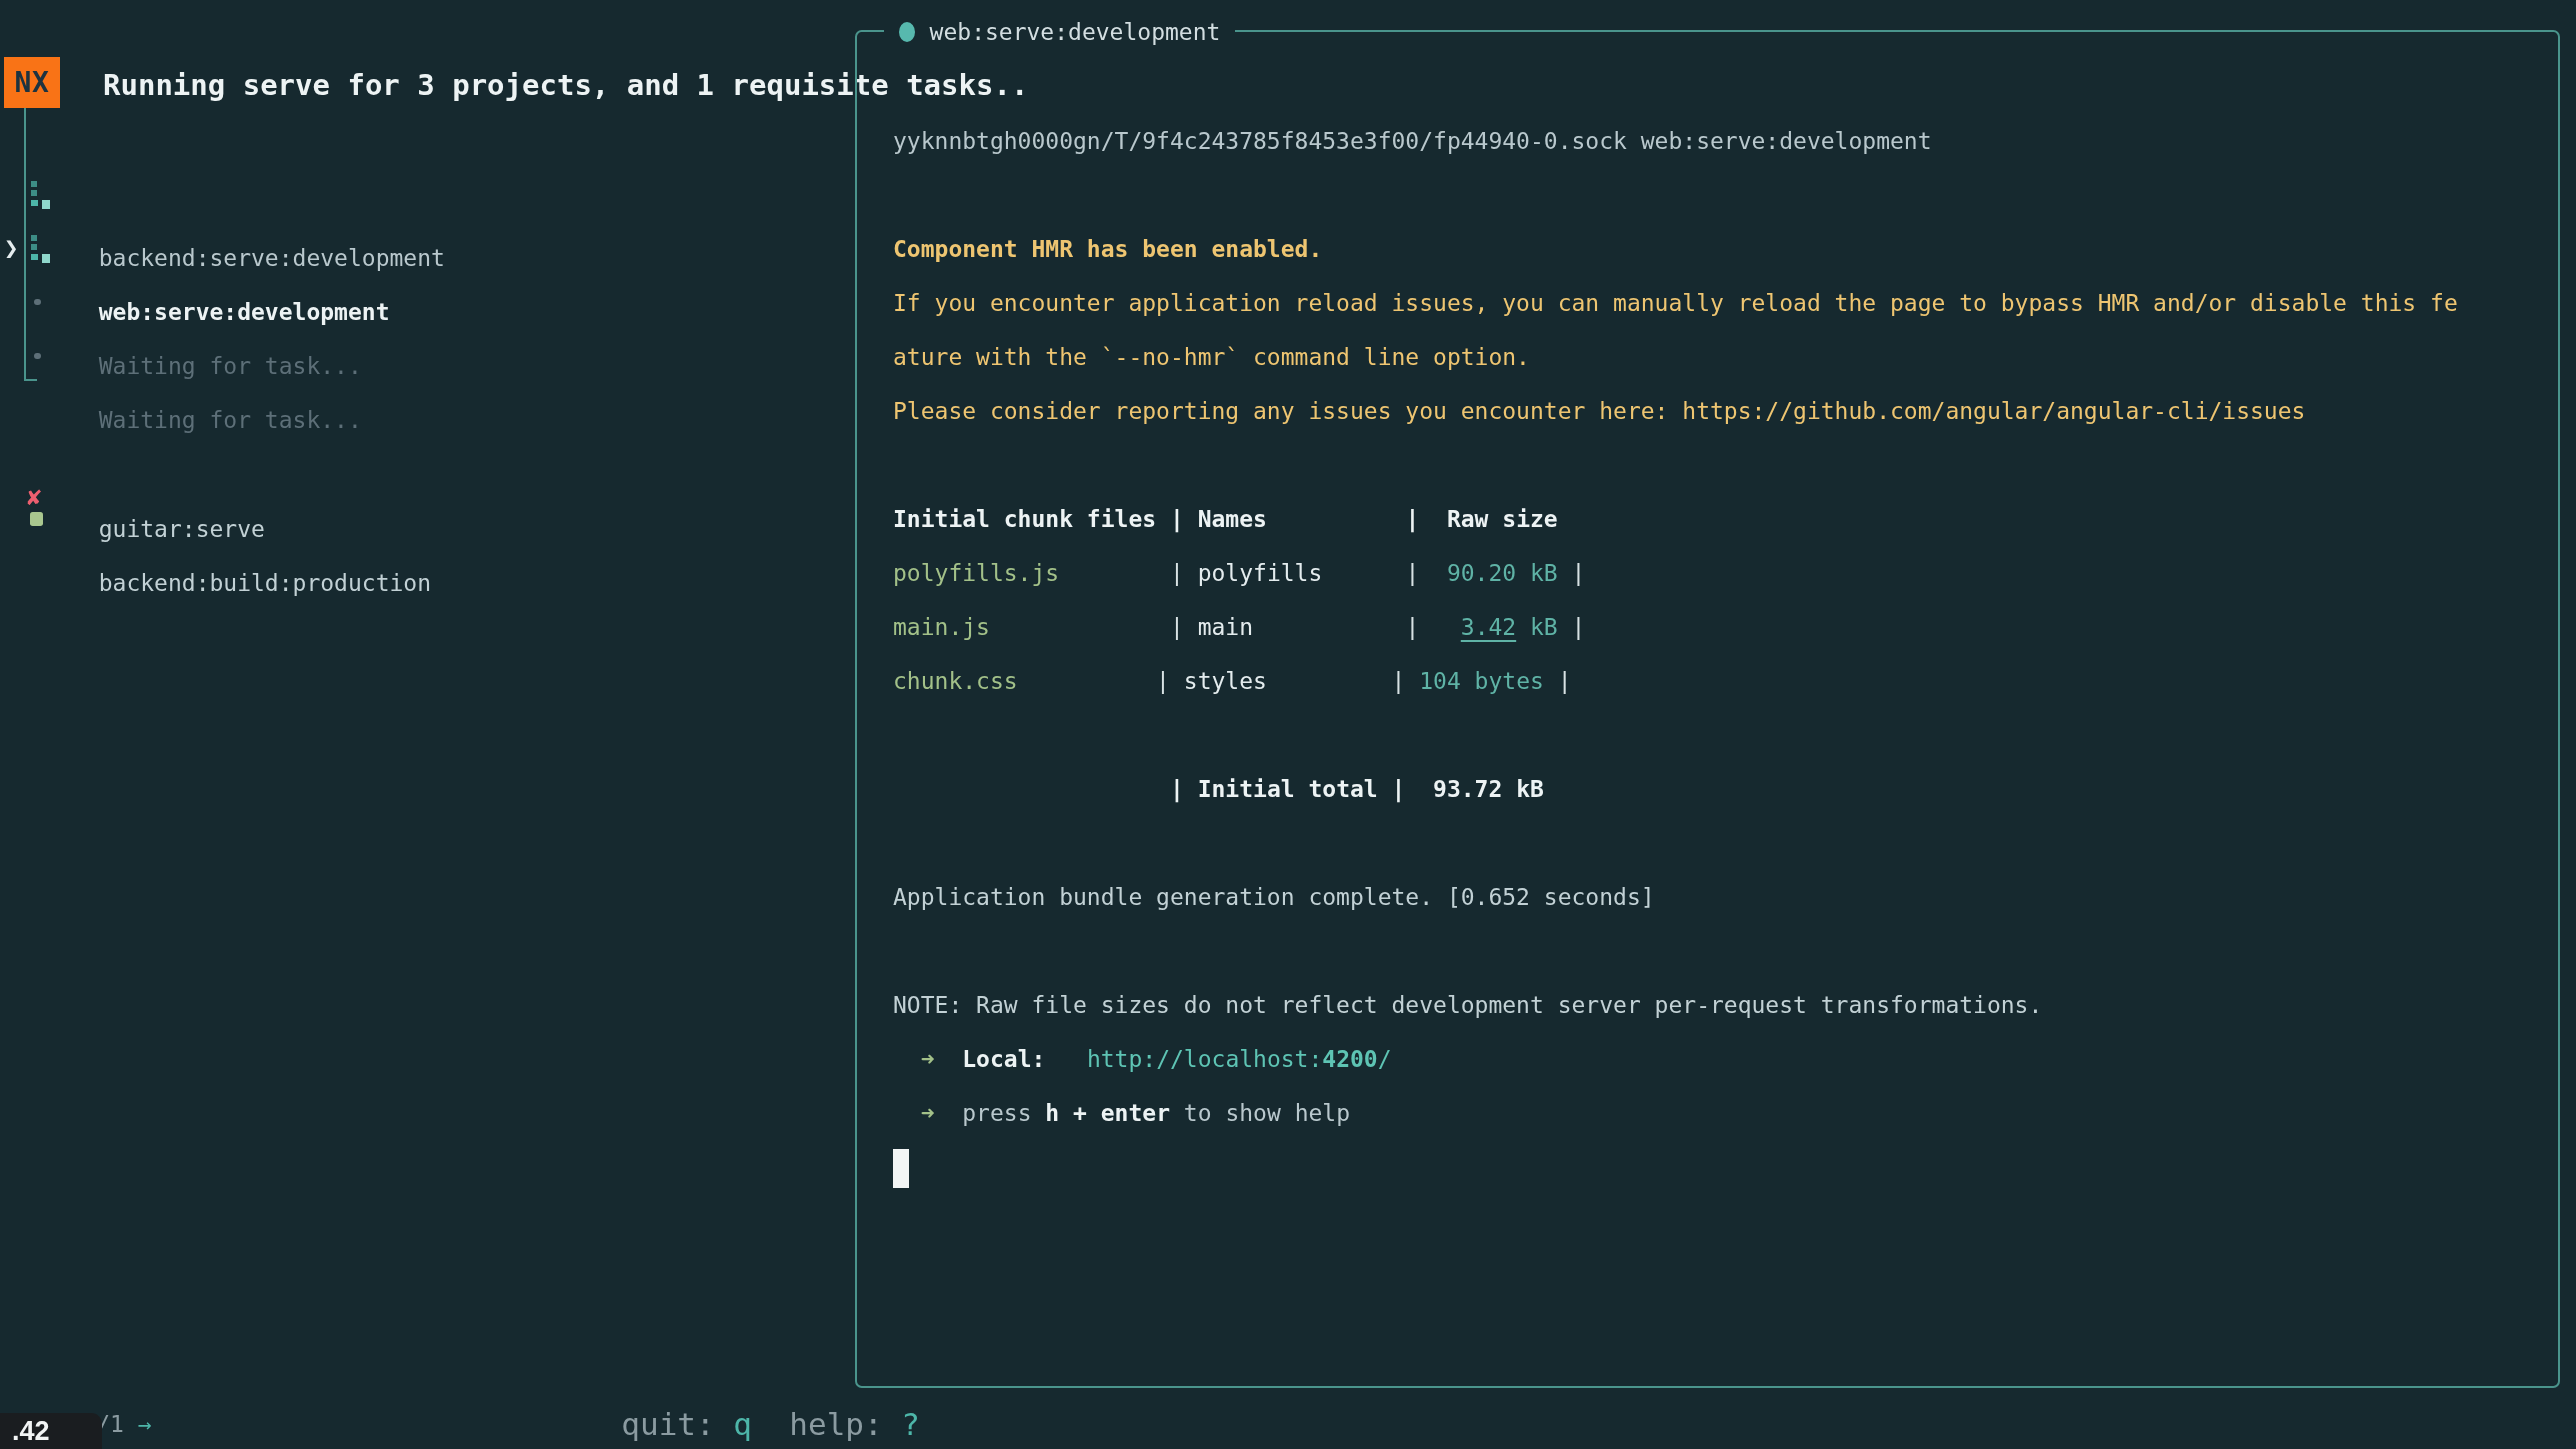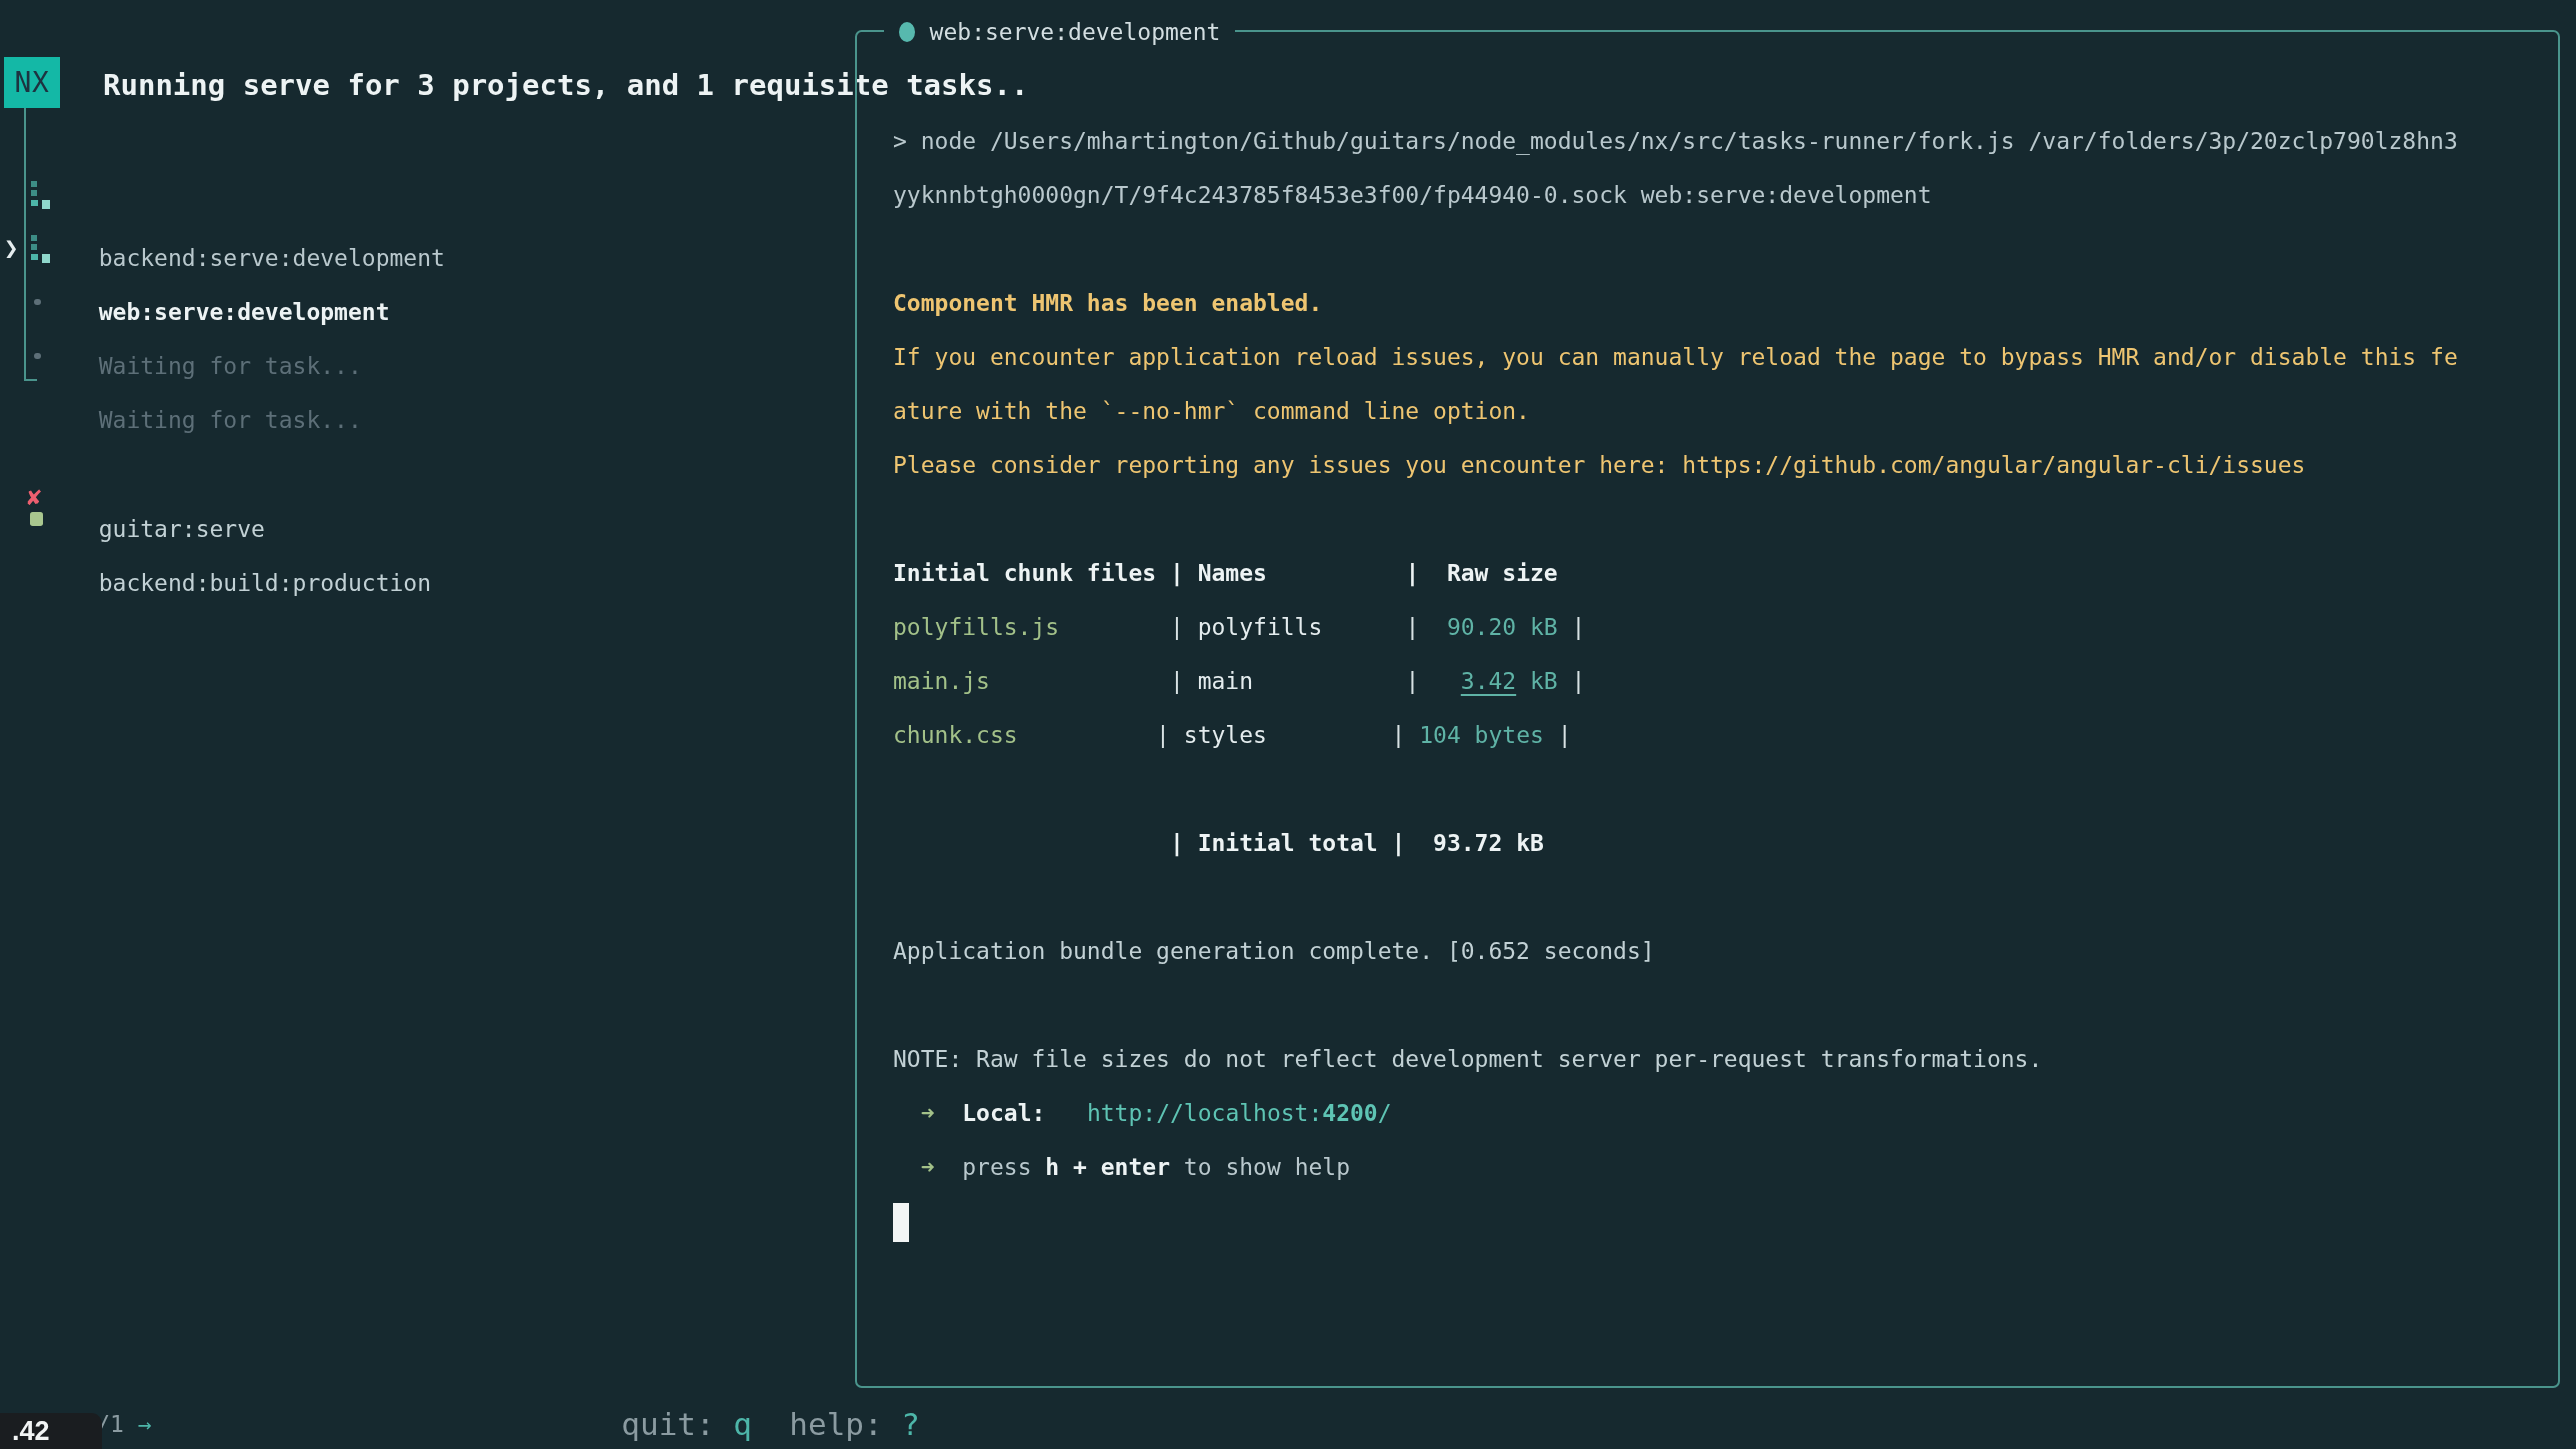--- a/index.html
+++ b/index.html
@@ -5,23 +5,23 @@
   html,body{margin:0;padding:0;}
   body{
     width:2576px;height:1449px;overflow:hidden;position:relative;
     background:#16292f;
     font-family:"DejaVu Sans Mono",monospace;
     -webkit-font-smoothing:antialiased;
   }
   
   .nx-logo{
     position:absolute;left:4px;top:57px;width:56px;height:51px;
-    background:#14b8a6;color:#1d3340;
+    background:#f97316;color:#1d3340;
     display:flex;align-items:center;justify-content:center;
-    font-size:28px;font-weight:normal;letter-spacing:0.7px;
+    font-size:28px;font-weight:bold;letter-spacing:0.7px;
   }
   .heading{
     position:absolute;left:103px;top:69px;height:32px;line-height:32px;
     font-size:29px;font-weight:bold;color:#edf3f4;white-space:pre;
   }
   .tree-line{
     position:absolute;left:24px;top:108px;width:10.7px;height:271px;
     border-left:2px solid #4a948c;border-bottom:2px solid #4a948c;
   }
   .srow{position:absolute;left:0;width:845px;height:32px;line-height:32px;font-size:23px;white-space:pre;}
@@ -132,21 +132,20 @@
 
 <div class="badge">.42</div>
 
 <div class="panel">
   <div class="panel-title">
     <span class="dot"></span>
     <span class="txt">web:serve:development</span>
   </div>
 
   <div class="term">
-    <div class="line"><span class="t-dim">&gt; node /Users/mhartington/Github/guitars/node_modules/nx/src/tasks-runner/fork.js /var/folders/3p/20zclp790lz8hn3</span></div>
     <div class="line"><span class="t-dim">yyknnbtgh0000gn/T/9f4c243785f8453e3f00/fp44940-0.sock web:serve:development</span></div>
     <div class="line"></div>
     <div class="line"><span class="t-yellow-b">Component HMR has been enabled.</span></div>
     <div class="line"><span class="t-yellow">If you encounter application reload issues, you can manually reload the page to bypass HMR and/or disable this fe</span></div>
     <div class="line"><span class="t-yellow">ature with the `--no-hmr` command line option.</span></div>
     <div class="line"><span class="t-yellow">Please consider reporting any issues you encounter here: https://github.com/angular/angular-cli/issues</span></div>
     <div class="line"></div>
 
     <div class="line"><span class="t-white-b">Initial chunk files </span><span class="t-white-b">| </span><span class="t-white-b">Names          </span><span class="t-white-b">| </span><span class="t-white-b"> Raw size</span></div>
 

